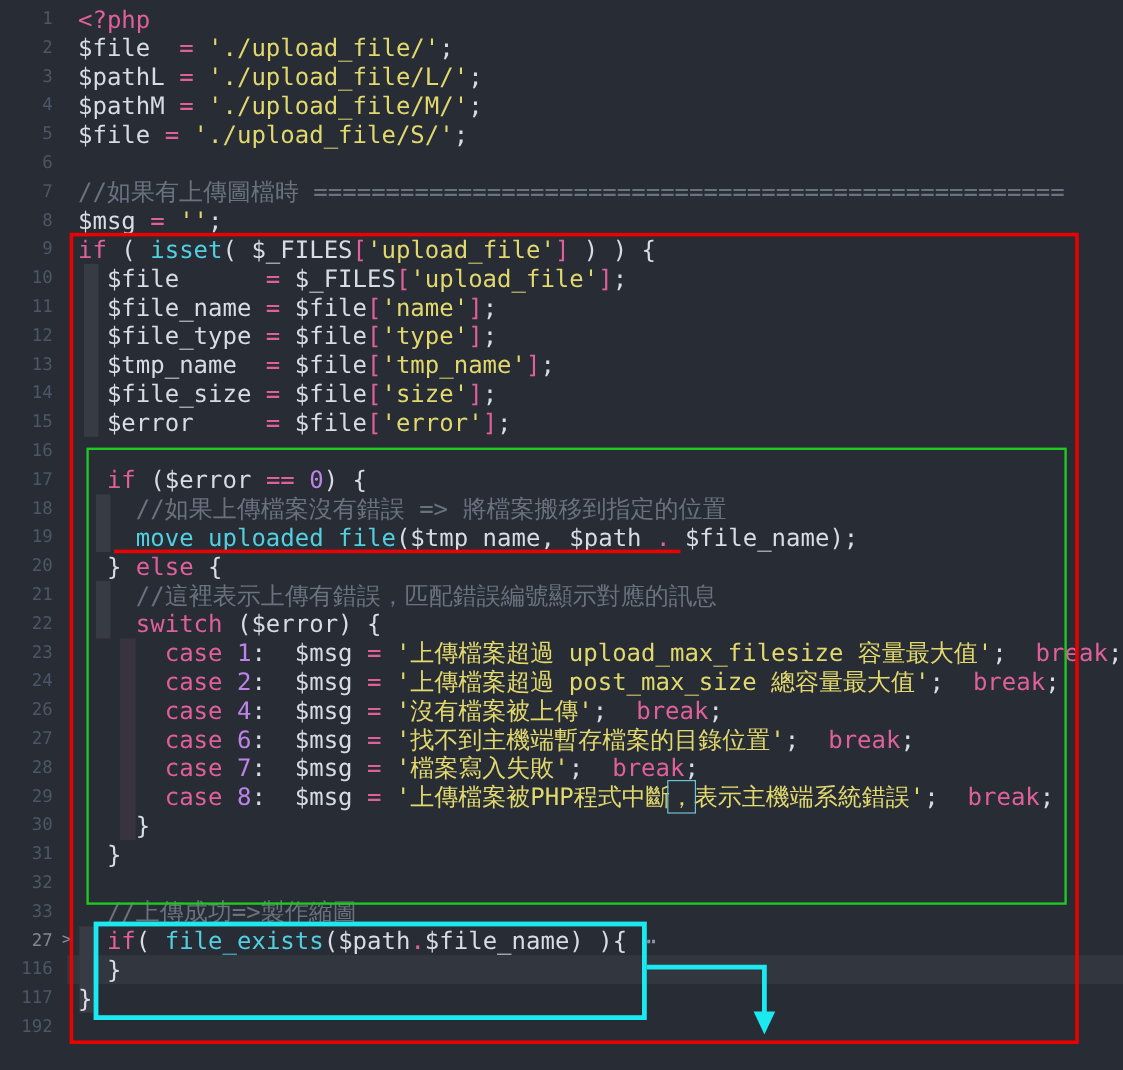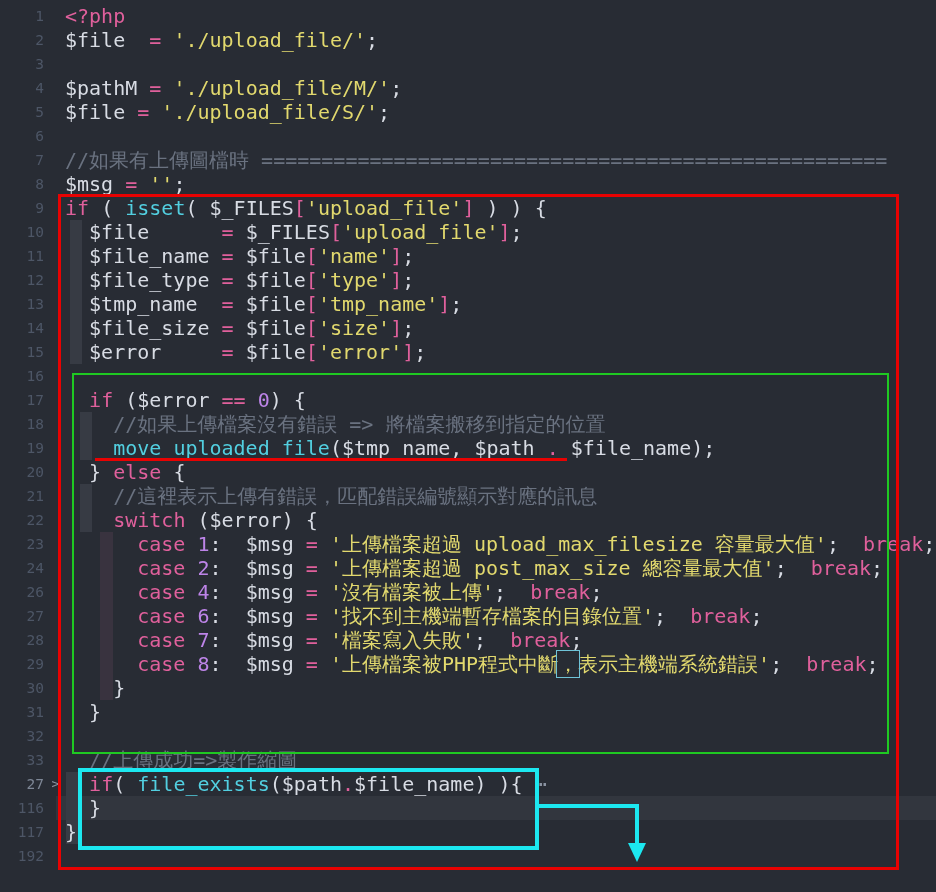--- a/index.html
+++ b/index.html
@@ -67,20 +67,21 @@
         <span class="code"><span class="tk-k">&lt;?php</span></span>
       </div>
       <div class="line">
         <span class="gutter">2</span>
         <span class="chev"></span>
         <span class="code"><span class="tk-v">$file  </span><span class="tk-k">=</span><span class="tk-v"> </span><span class="tk-s">'./upload_file/'</span><span class="tk-v">;</span></span>
       </div>
       <div class="line">
         <span class="gutter">3</span>
         <span class="chev"></span>
+        <span class="code"><span class="tk-v">$pathL </span><span class="tk-k">=</span><span class="tk-v"> </span><span class="tk-s">'./upload_file/L/'</span><span class="tk-v">;</span></span>
       </div>
       <div class="line">
         <span class="gutter">4</span>
         <span class="chev"></span>
         <span class="code"><span class="tk-v">$pathM </span><span class="tk-k">=</span><span class="tk-v"> </span><span class="tk-s">'./upload_file/M/'</span><span class="tk-v">;</span></span>
       </div>
       <div class="line">
         <span class="gutter">5</span>
         <span class="chev"></span>
         <span class="code"><span class="tk-v">$file </span><span class="tk-k">=</span><span class="tk-v"> </span><span class="tk-s">'./upload_file/S/'</span><span class="tk-v">;</span></span>

